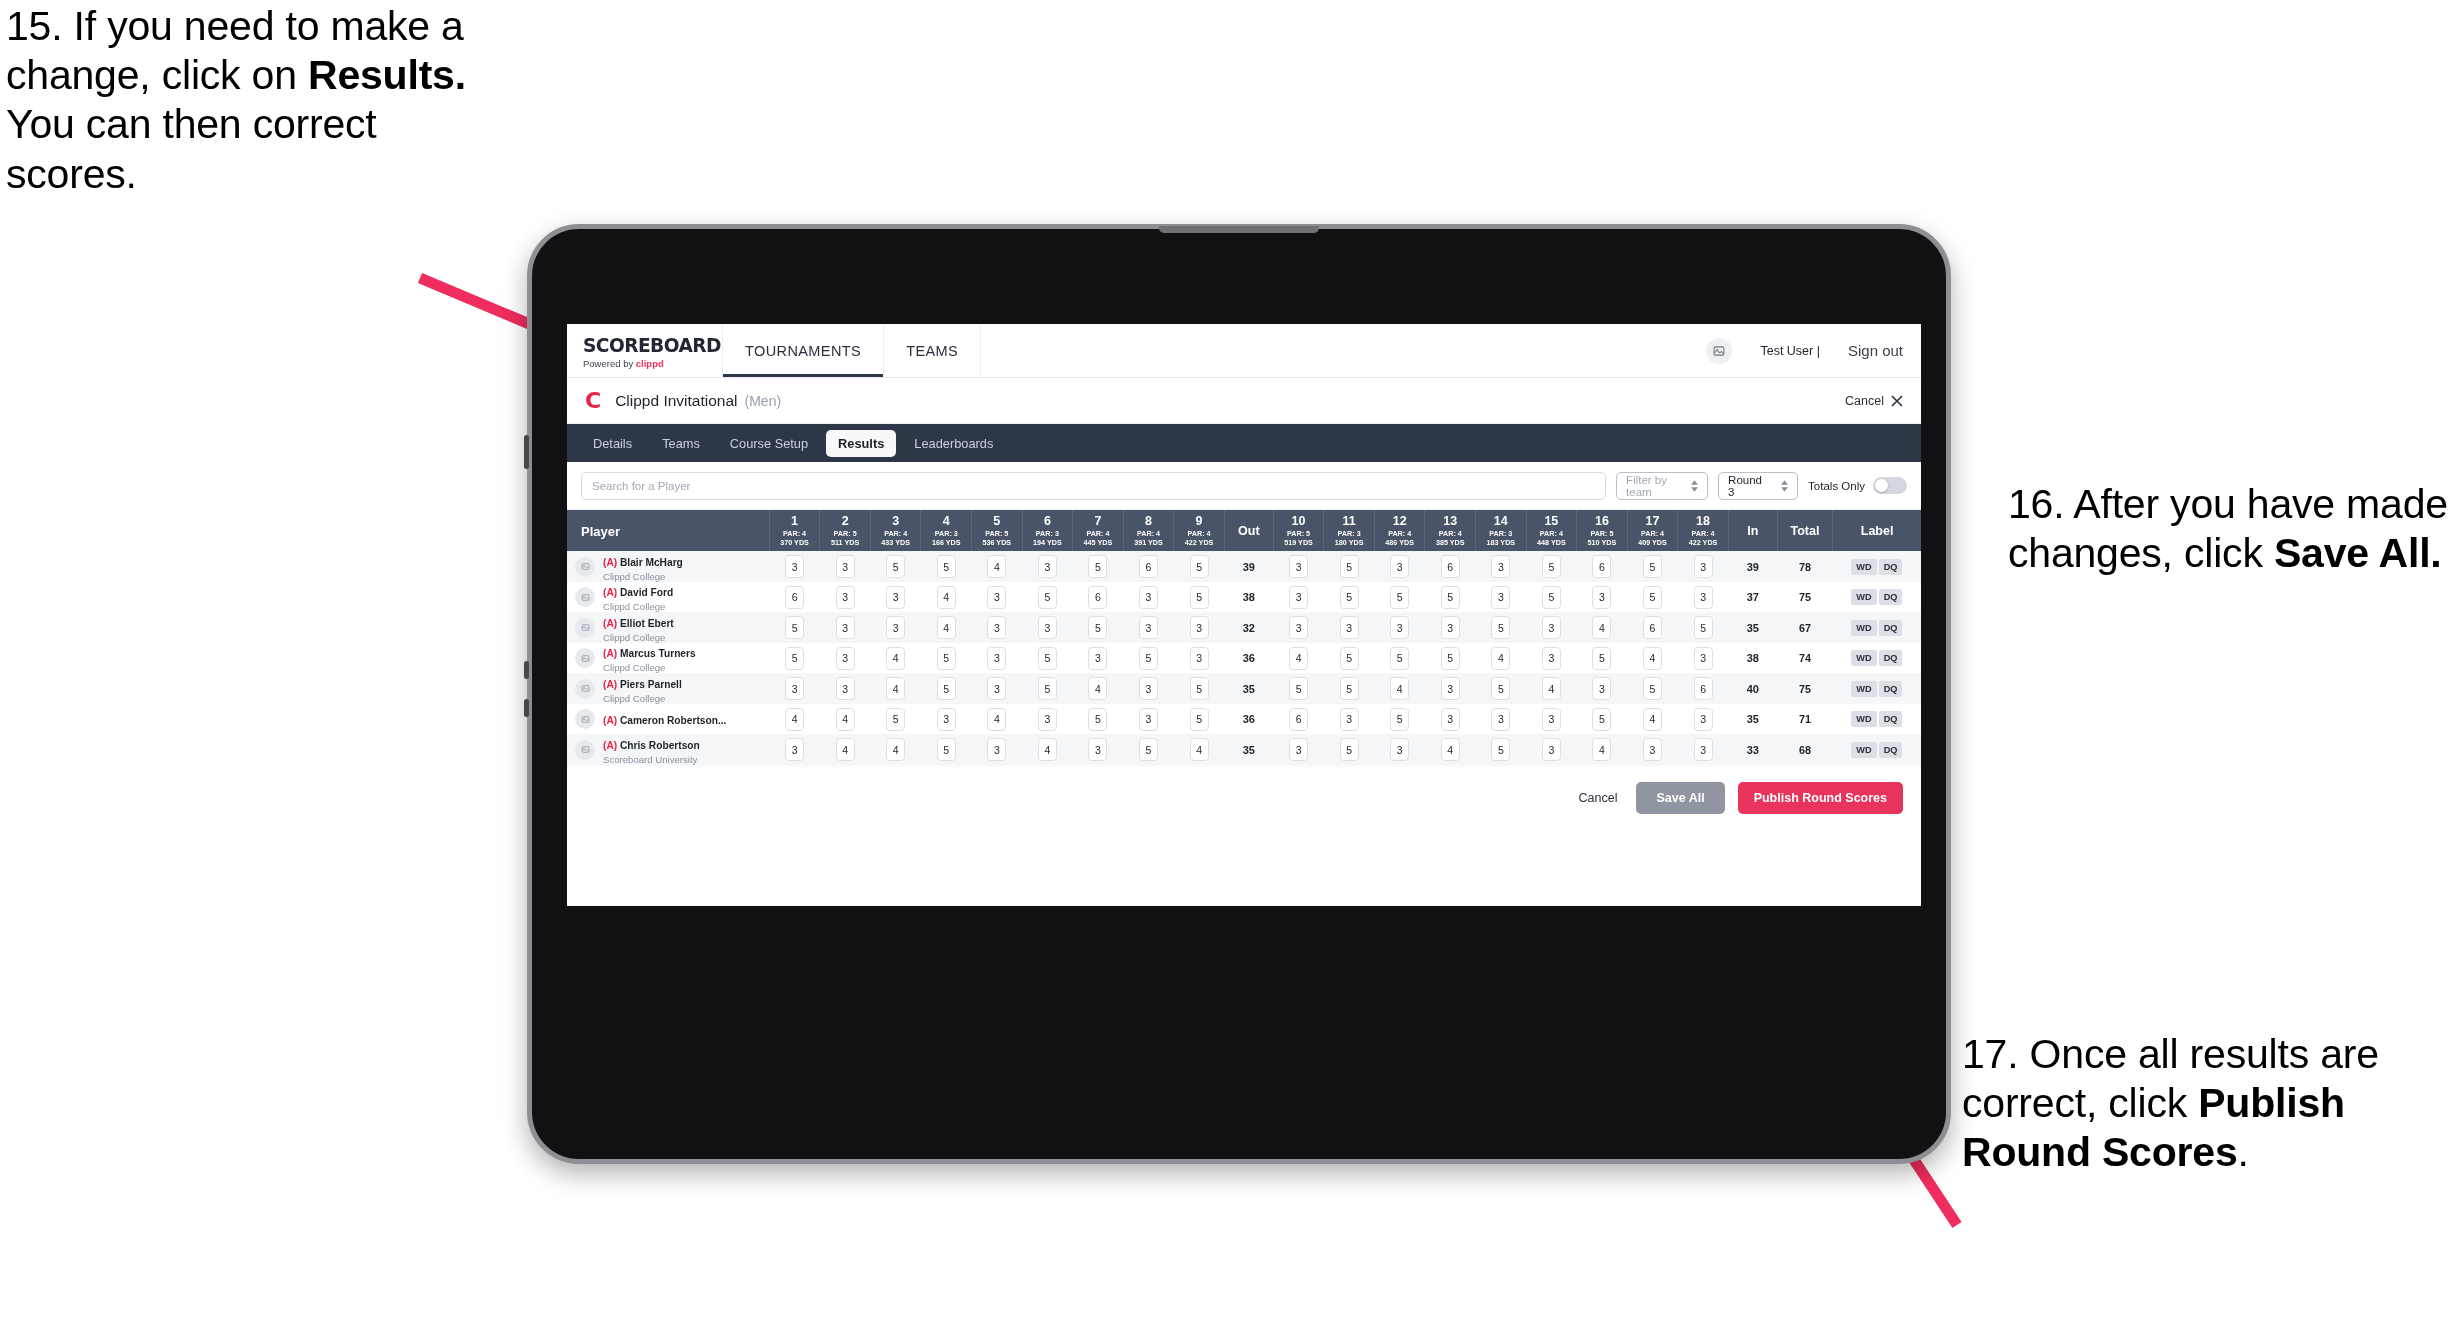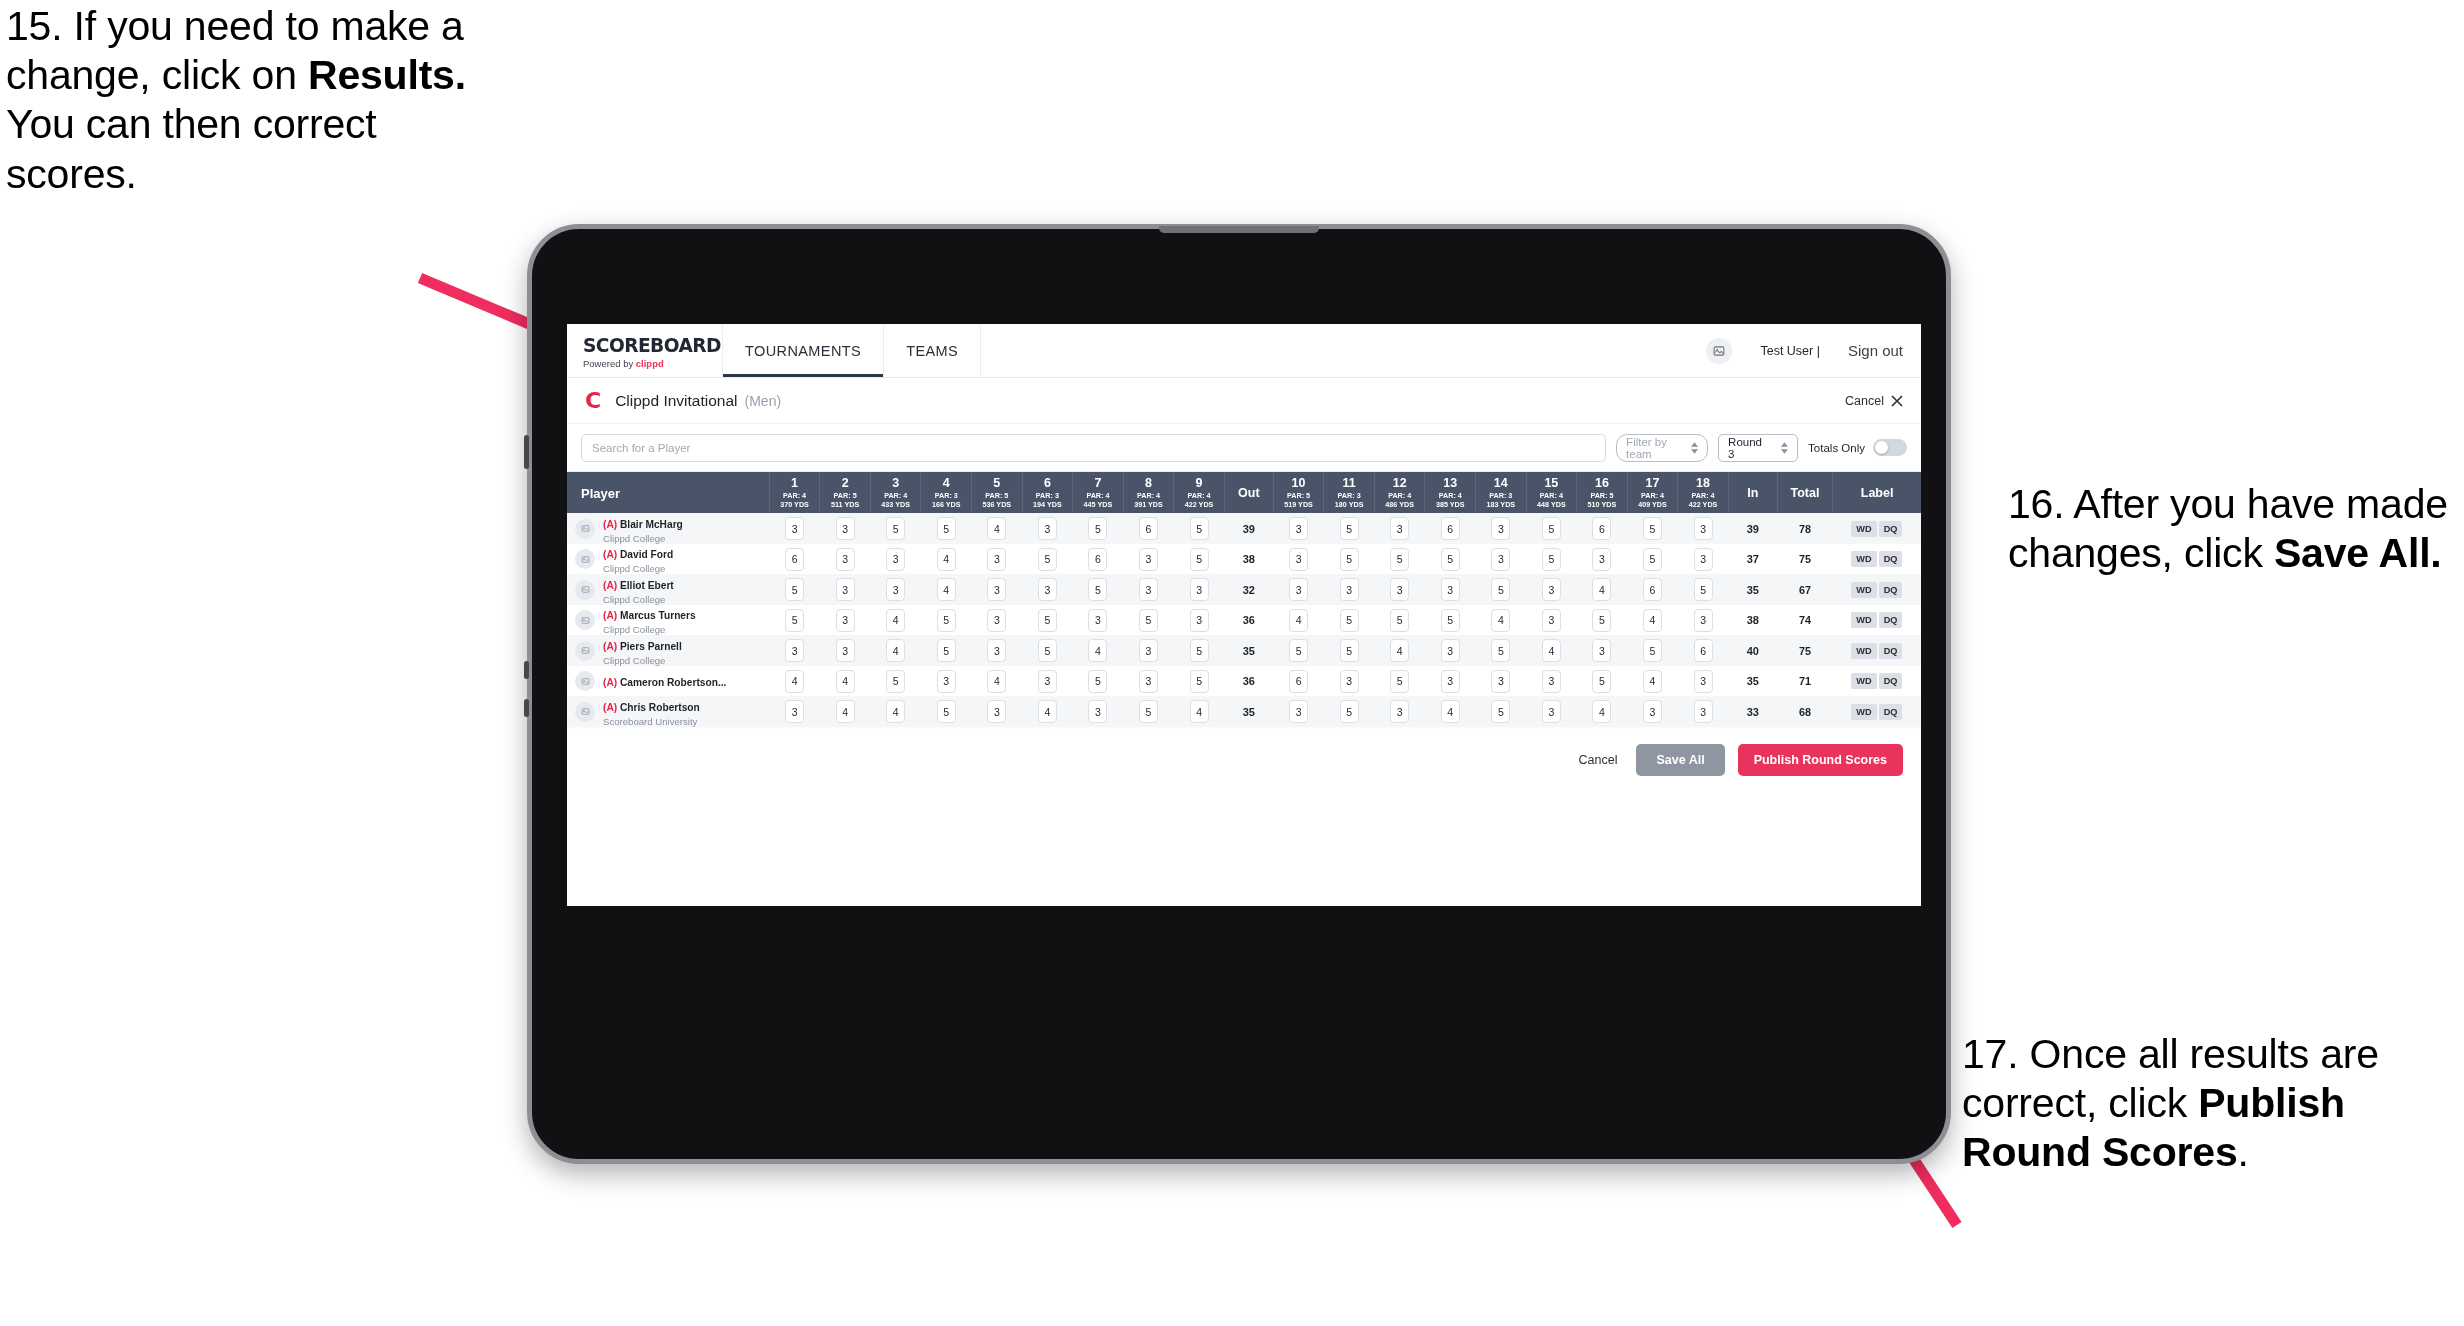--- a/index.html
+++ b/index.html
@@ -115,21 +115,21 @@
     flex: 1; height: 28px; border: 1px solid #d6dae0; border-radius: 5px;
     font-size: 11.5px; color: #21252d; padding: 0 10px; background: #fff;
     font-family: "Liberation Sans", sans-serif;
   }
   #search-input::placeholder { color: #a2a8b3; }
   .select-box {
     height: 28px; border: 1px solid #b9bec7; border-radius: 5px; background: #fff;
     display: flex; align-items: center; justify-content: space-between;
     padding: 0 9px; font-size: 11.5px; cursor: pointer; gap: 10px;
   }
-  #team-select { width: 92px; color: #a2a8b3; border-radius: 11px; }
+  #team-select { width: 92px; color: #a2a8b3; }
   #round-select { width: 80px; color: #1d2128; }
   .stepper { display: flex; flex-direction: column; gap: 2px; color: #8b919c; line-height: 0; }
   .stepper svg { width: 7px; height: 5px; display: block; }
   #totals-wrap { display: flex; align-items: center; gap: 8px; }
   #totals-label { font-size: 11.5px; color: #1d2128; }
   #toggle { width: 34px; height: 17px; border-radius: 9px; background: #d3d7de;
             position: relative; cursor: pointer; }
   #toggle::after { content:""; position:absolute; top:2px; left:2px; width:13px; height:13px;
             border-radius:50%; background:#fff; box-shadow: 0 1px 2px rgba(0,0,0,.25); }
 
@@ -264,20 +264,27 @@
         <div id="t-gender">(Men)</div>
         <div id="title-spacer"></div>
         <div id="cancel-x">
           <span>Cancel</span>
           <svg viewBox="0 0 12 12" stroke="#2a2f3a" stroke-width="1.6">
               <path d="M1 1 L11 11 M11 1 L1 11"></path>
             </svg>
         </div>
       </div>
 
+      <div id="tabstrip">
+        <div class="tab"><span>Details</span></div>
+        <div class="tab"><span>Teams</span></div>
+        <div class="tab"><span>Course Setup</span></div>
+        <div class="tab active"><span>Results</span></div>
+        <div class="tab"><span>Leaderboards</span></div>
+      </div>
 
       <div id="filterbar">
         <input id="search-input" type="text" placeholder="Search for a Player" value="" style="">
         <div class="select-box" id="team-select">
           <span>Filter by team</span>
           <span class="stepper">
             <svg viewBox="0 0 8 5">
                 <path d="M4 0 L8 5 L0 5 z" fill="#8b919c"></path>
               </svg>
             <svg viewBox="0 0 8 5">

